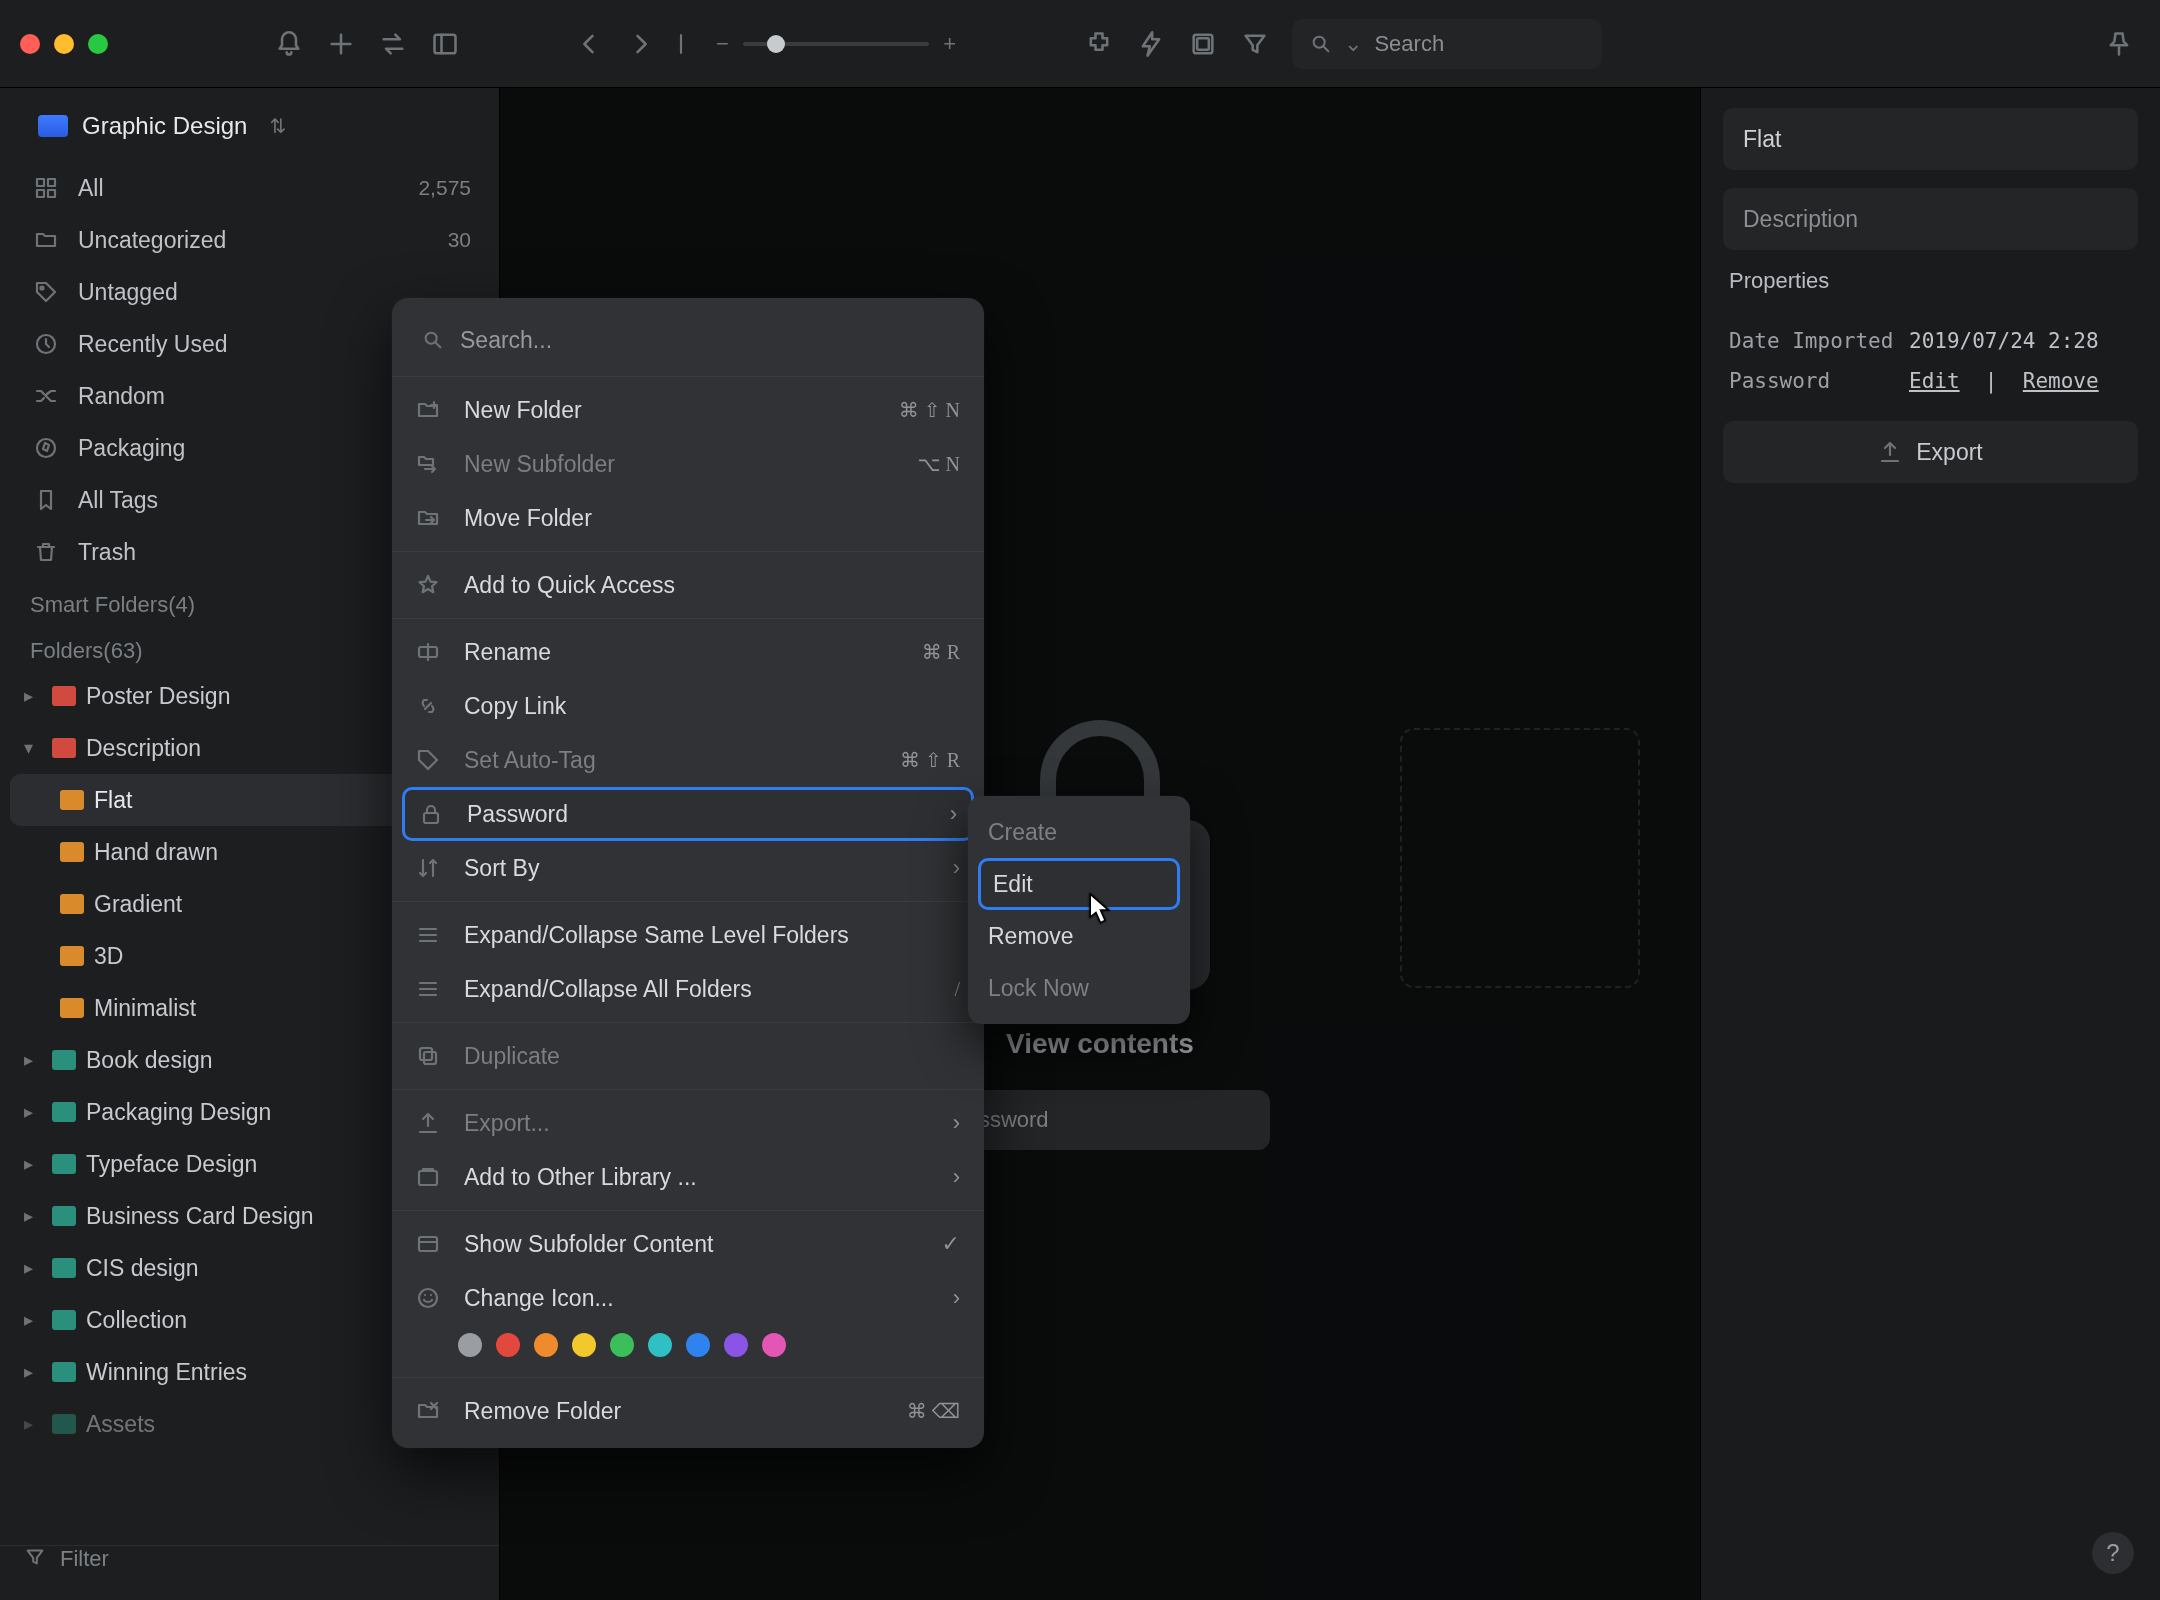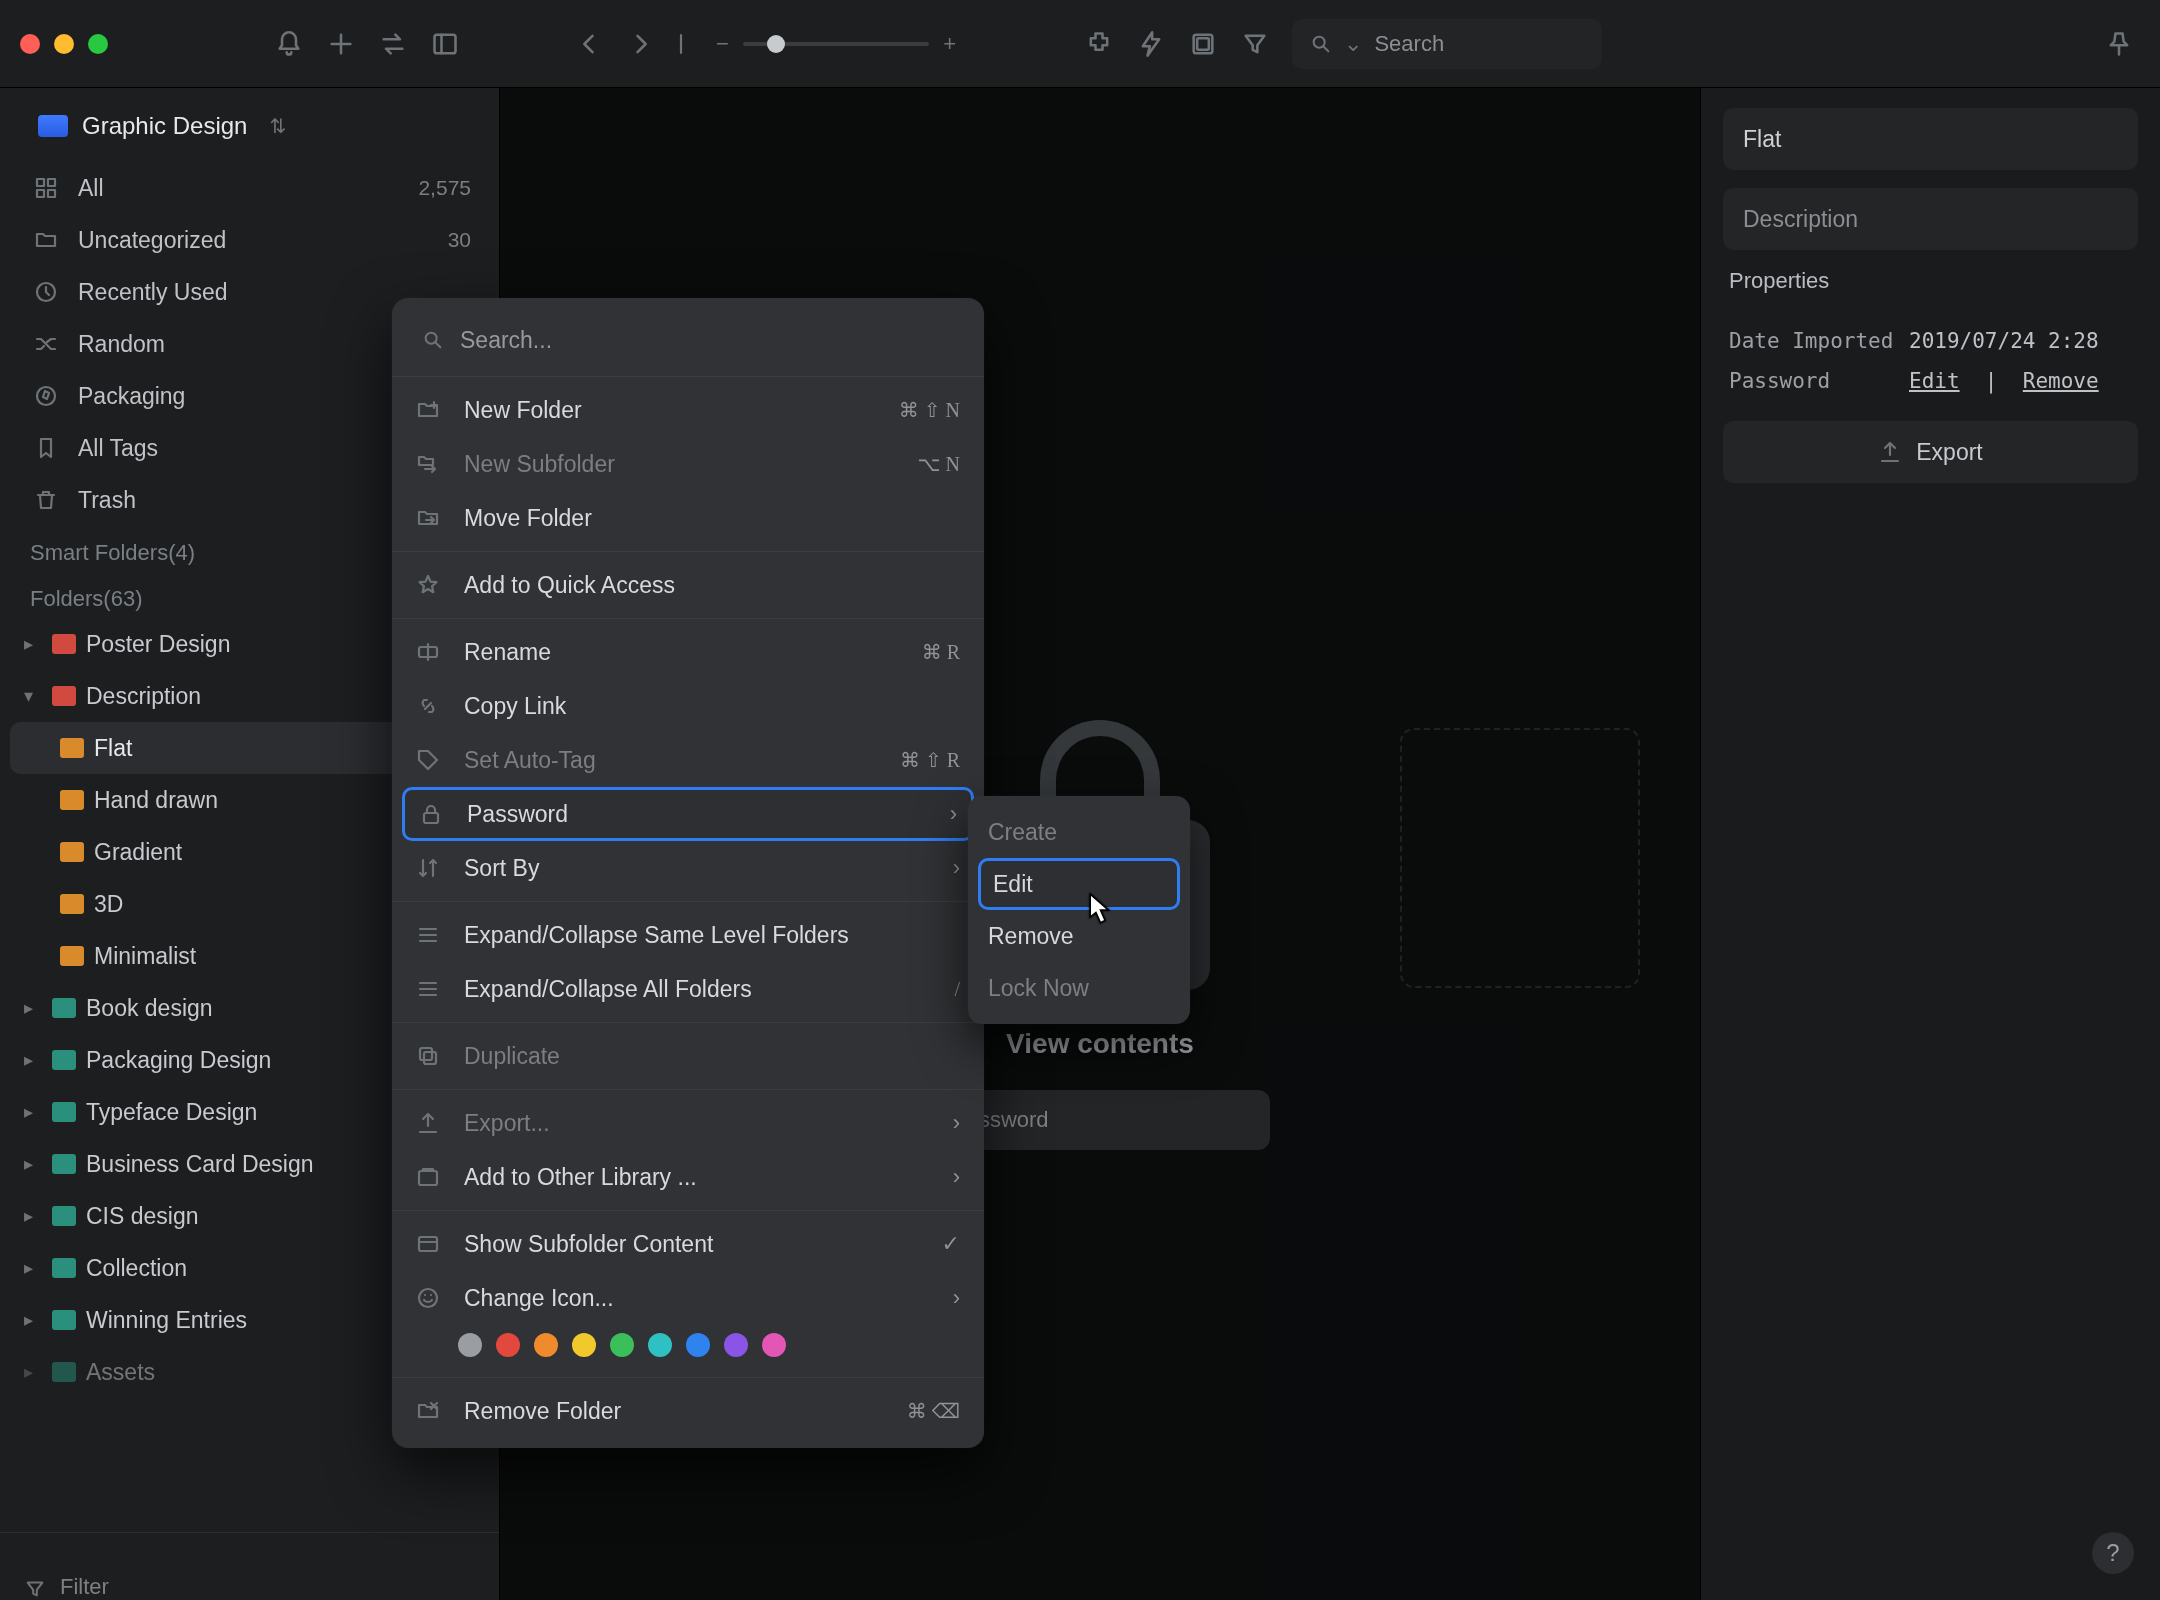--- a/index.html
+++ b/index.html
@@ -94,21 +94,21 @@
   .tree li.indent1 { padding-left:50px; }
   .tree li.sel { background:#2b2d30; color:#e6e8ea; }
   .tree .disclosure { width:18px; color:#6e7377; font-size:18px; }
   .tree .fld { width:24px; height:20px; border-radius:3px; }
   .fld.red { background:#d14a3f; }
   .fld.orange { background:#d98a2a; }
   .fld.teal { background:#2a8f7b; }
 
   .filterbar {
     border-top:1px solid #2a2c2e;
-    height:68px; display:flex; align-items:flex-end; gap:14px;
+    height:55px; display:flex; align-items:flex-start; gap:14px;
     padding:0 24px; color:#7c8185;
   }
 
   
   .canvas { background:#131415; position:relative; }
   .dimlayer { position:absolute; inset:0; background:rgba(0,0,0,0.45); }
 
   .lock-card {
     position:absolute; left:50%; top:56%; transform:translate(-50%,-50%);
     width:480px; text-align:center;
@@ -344,20 +344,29 @@
             <svg class="stroke" viewBox="0 0 24 24" style="width:24px;height:24px">
               <path d="M3 6h6l2 2h10v10H3z"></path>
             </svg>
           </span>
         <span>Uncategorized</span>
         <span class="count">30</span>
       </li>
       <li>
         <span class="ic">
             <svg class="stroke" viewBox="0 0 24 24" style="width:24px;height:24px">
+              <path d="M3 12V3h9l9 9-9 9z"></path>
+              <circle cx="8" cy="8" r="1.5"></circle>
+            </svg>
+          </span>
+        <span>Untagged</span>
+      </li>
+      <li>
+        <span class="ic">
+            <svg class="stroke" viewBox="0 0 24 24" style="width:24px;height:24px">
               <circle cx="12" cy="12" r="9"></circle>
               <path d="M12 7v5l3 3"></path>
             </svg>
           </span>
         <span>Recently Used</span>
       </li>
       <li>
         <span class="ic">
             <svg class="stroke" viewBox="0 0 24 24" style="width:24px;height:24px">
               <path d="M3 7h4l10 10h4M3 17h4l3-3m3-4 4-3h4"></path>

